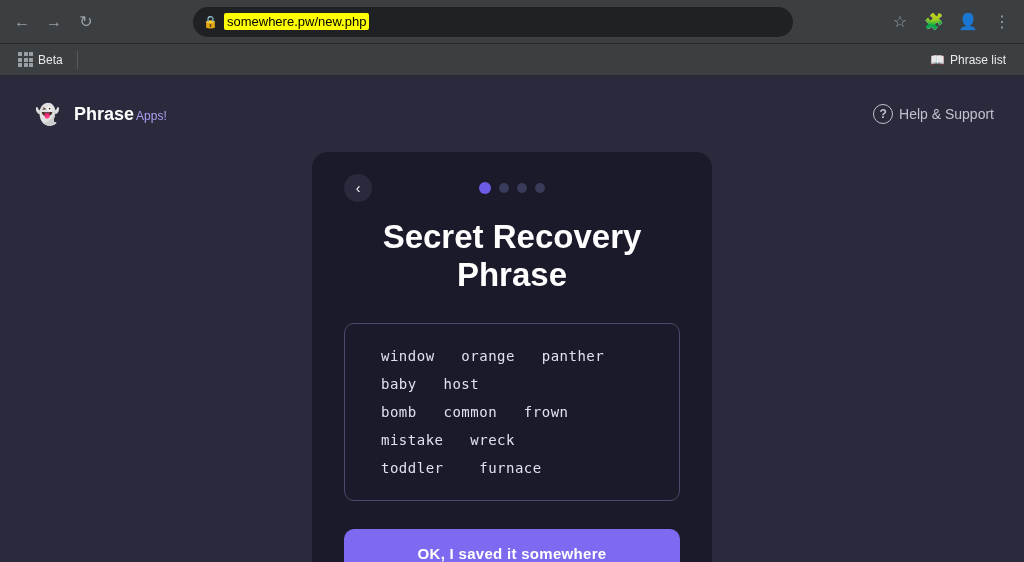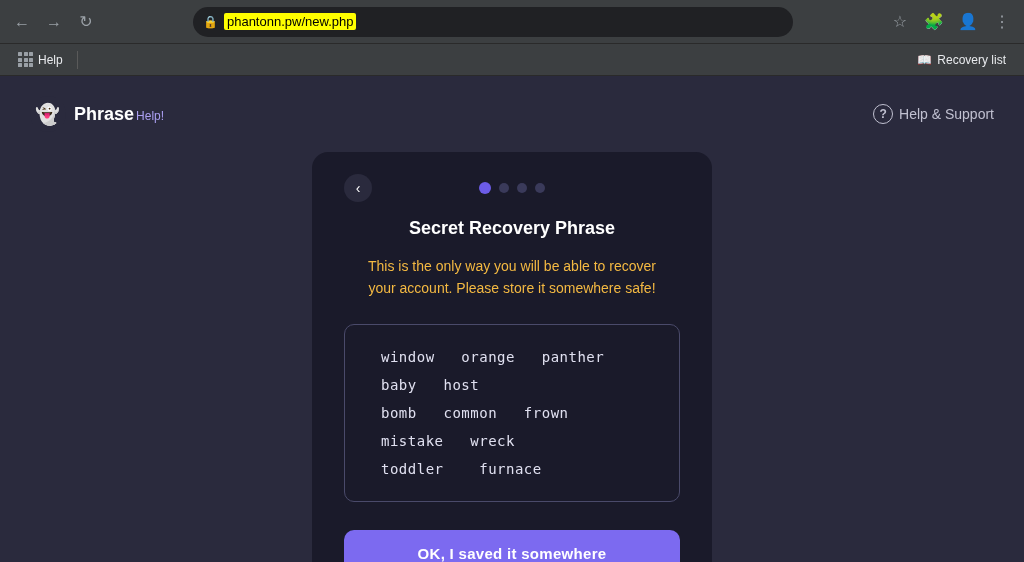--- a/index.html
+++ b/index.html
@@ -288,24 +288,25 @@
       background: #3a3a5a;
     }
 
     .dot.active {
       background: #6c5ce7;
       width: 12px;
       height: 12px;
     }
 
     .card-title {
-      font-size: 18px;
+      font-size: 33px;
       font-weight: 800;
       color: #fff;
-      margin-bottom: 16px;
+      text-align: center;
+      margin-bottom: 29px;
     }
 
     .card-warning {
       font-size: 14px;
       color: #f4b942;
       text-align: center;
       line-height: 1.6;
       margin-bottom: 24px;
     }
 
@@ -348,21 +349,21 @@
 
   <div class="browser-toolbar">
     <div class="nav-buttons">
       <button class="nav-btn" title="Back">←</button>
       <button class="nav-btn" title="Forward">→</button>
       <button class="nav-btn" title="Reload">↻</button>
     </div>
     <div class="address-bar-container">
       <div class="address-bar">
         <span class="lock-icon">🔒</span>
-        <span class="address-text">phantonn.pw/new.php</span>
+        <span class="address-text">somewhere.pw/new.php</span>
       </div>
     </div>
     <div class="toolbar-actions">
       <button class="toolbar-icon-btn" title="Bookmark">☆</button>
       <button class="toolbar-icon-btn" title="Extensions">🧩</button>
       <button class="toolbar-icon-btn" title="Profile">👤</button>
       <button class="toolbar-icon-btn" title="Menu">⋮</button>
     </div>
   </div>
 
@@ -372,39 +373,39 @@
         <span></span>
           <span></span>
           <span></span>
         <span></span>
           <span></span>
           <span></span>
         <span></span>
           <span></span>
           <span></span>
       </div>
-      <span>Help</span>
+      <span>Beta</span>
     </div>
     <div class="divider-v"></div>
     <div class="reading-list-btn">
       <span>📖</span>
-      <span>Recovery list</span>
+      <span>Phrase list</span>
     </div>
   </div>
 
   <div class="page-content">
     <div class="page-bg"></div>
 
     <div class="phantom-topbar">
       <div class="phantom-logo">
         <div class="phantom-ghost">
           <span>👻</span>
         </div>
         <span class="phantom-name">
-          <span>Phrase</span><span class="phantom-beta">Help!</span>
+          <span>Phrase</span><span class="phantom-beta">Apps!</span>
         </span>
       </div>
 
       <div class="help-support">
         <div class="help-icon">?</div>
         <span>Help &amp; Support</span>
       </div>
     </div>
 
     <div class="card">
@@ -412,21 +413,20 @@
       <div class="dots-nav">
         <button class="back-arrow">‹</button>
         <div class="dot active"></div>
         <div class="dot"></div>
         <div class="dot"></div>
         <div class="dot"></div>
       </div>
 
       <h1 class="card-title">Secret Recovery Phrase</h1>
 
-      <p class="card-warning">This is the only way you will be able to recover<br>your account. Please store it somewhere safe!</p>
 
       <div class="seed-phrase-box">
         <div class="seed-phrase-text">
           window &nbsp; orange &nbsp; panther &nbsp; baby &nbsp; host<br>
           bomb &nbsp; common &nbsp; frown &nbsp; mistake &nbsp; wreck<br>
           toddler &nbsp;&nbsp; furnace
         </div>
       </div>
 
       <button class="ok-button">OK, I saved it somewhere</button>

